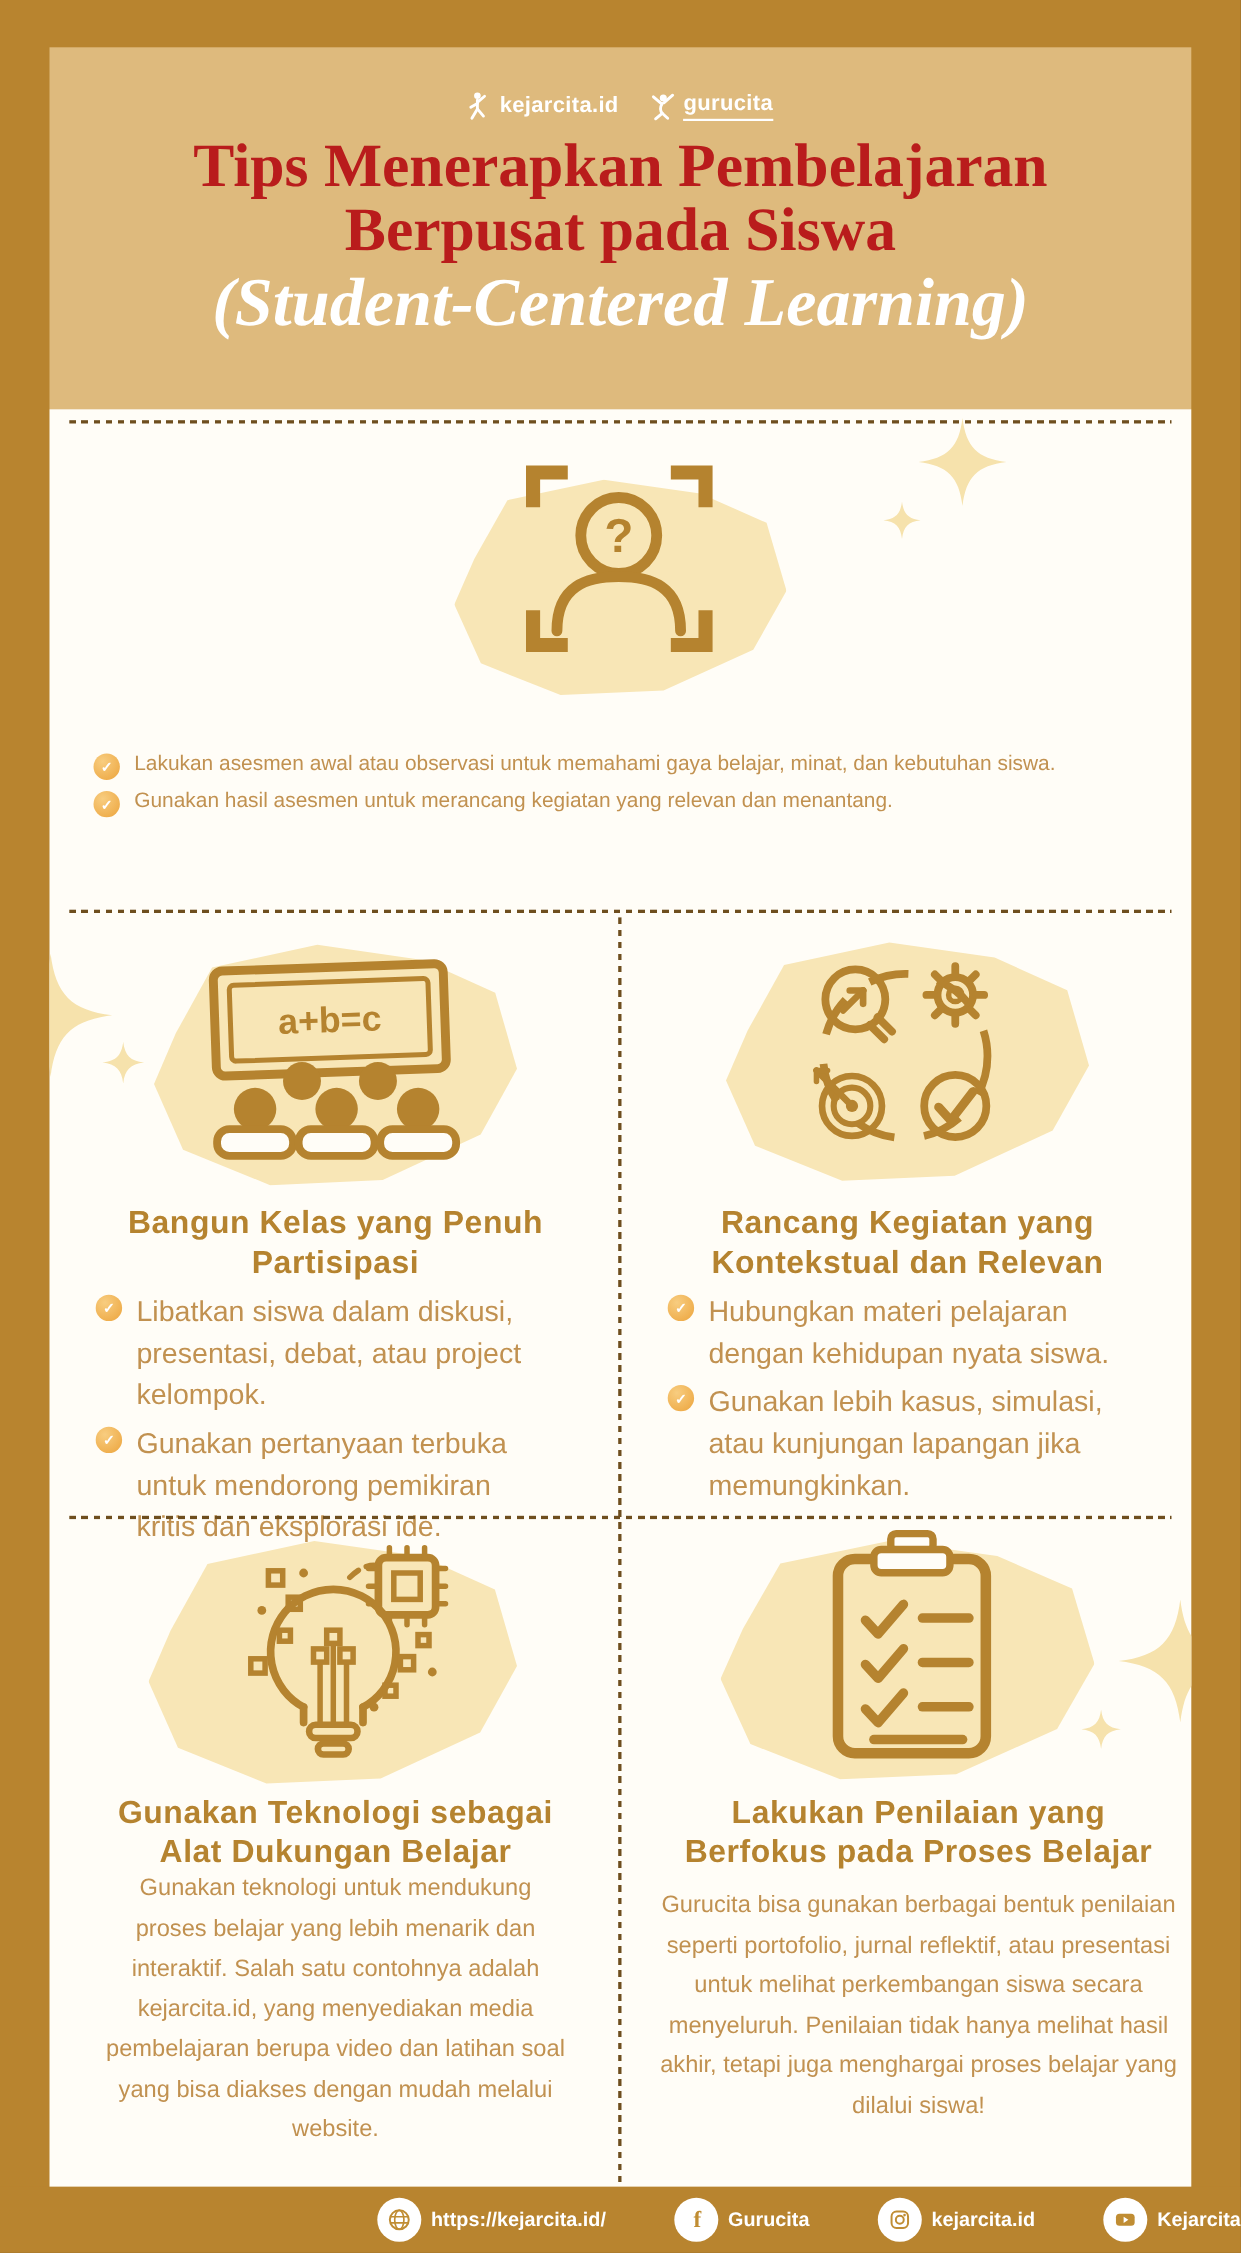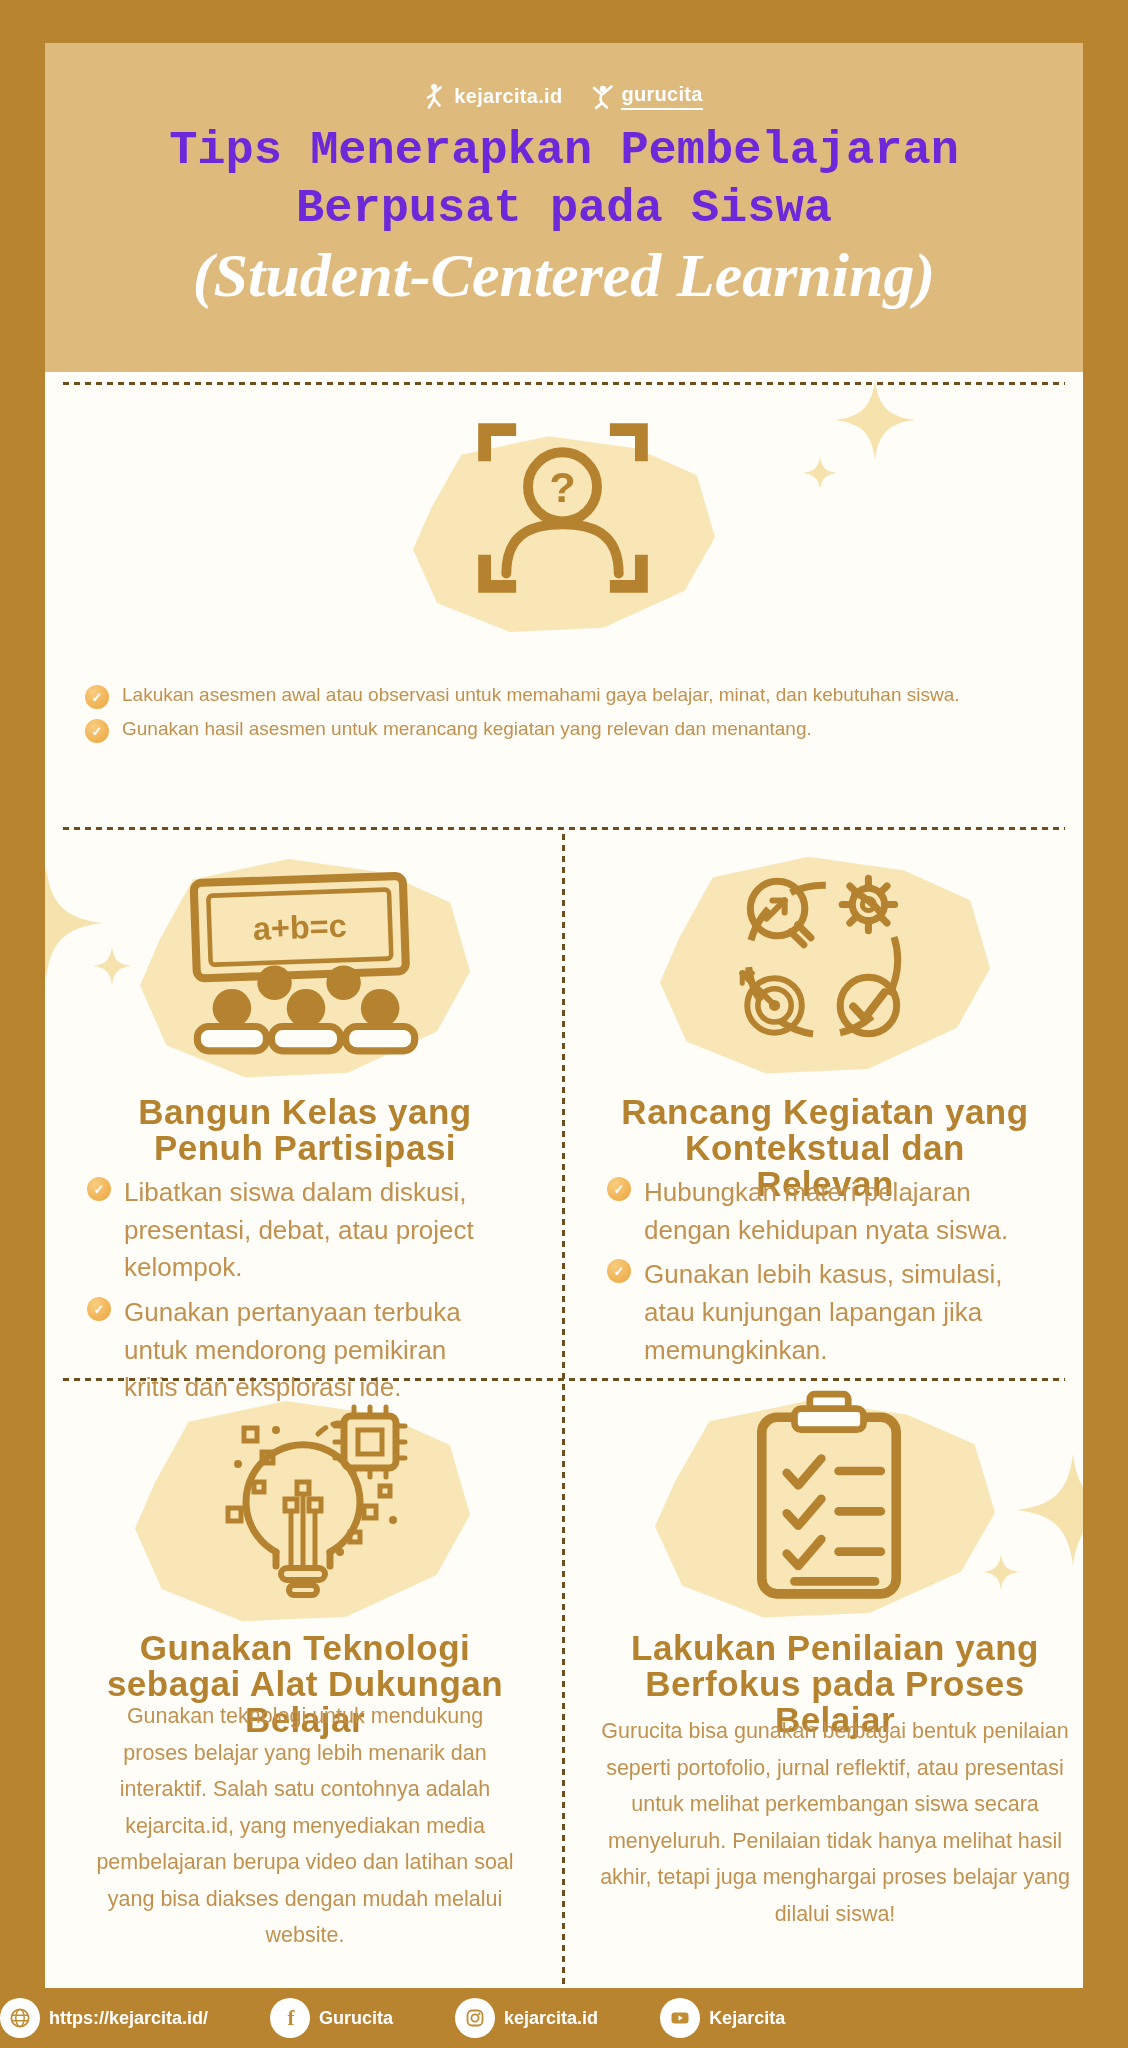--- a/index.html
+++ b/index.html
@@ -12,46 +12,46 @@
     --card:#fffdf7;
   }
   html,body{margin:0;padding:0;background:#8a6322;}
   .canvas{position:relative;width:1128px;height:2048px;background:var(--brown);overflow:hidden;
           font-family:"Liberation Sans",sans-serif;margin:0 auto;}
   
   .header{position:absolute;left:45px;top:43px;width:1038px;height:329px;background:var(--tan);text-align:center;}
   .logos{margin-top:40px;display:flex;justify-content:center;align-items:center;gap:28px;}
   .logo{display:flex;align-items:center;gap:7px;color:#fff;font-weight:bold;font-size:20px;letter-spacing:.3px;}
   .logo .uline{border-bottom:2px solid #fff;padding-bottom:2px;}
-  .title{margin-top:12px;font-family:Liberation Mono, monospace;font-weight:bold;font-size:47px;line-height:58px;color:#6d28d9;}
+  .title{margin-top:12px;font-family:Liberation Serif, serif;font-weight:bold;font-size:56px;line-height:58px;color:#b91c1c;}
   .subtitle{font-family:"Liberation Serif",serif;font-style:italic;font-weight:bold;font-size:62px;line-height:66px;color:#fff;margin-top:4px;}
   
   .card{position:absolute;left:45px;top:372px;width:1038px;height:1616px;background:var(--card);overflow:hidden;}
   .hr{position:absolute;left:18px;right:18px;height:3px;
       background:repeating-linear-gradient(90deg,var(--dash) 0 6px,transparent 6px 11px);}
   .vr{position:absolute;width:3px;left:517px;top:462px;height:1152px;
       background:repeating-linear-gradient(180deg,var(--dash) 0 6px,transparent 6px 11px);}
   .splash{position:absolute;background:var(--splash);
       clip-path:polygon(6% 38%,16% 12%,45% 3%,74% 9%,94% 22%,100% 52%,90% 78%,63% 96%,32% 98%,8% 84%,0 58%);}
   .icon{position:absolute;}
   h2{position:absolute;margin:0;color:var(--gold);font-weight:bold;text-align:center;letter-spacing:.5px;}
   .h-s1{top:256px;left:0;width:100%;font-size:32px;}
-  .h-col{font-size:35px;line-height:36px;}
+  .h-col{font-size:29px;line-height:36px;}
   .bullets{position:absolute;display:flex;flex-direction:column;gap:7px;}
   .bullet{display:flex;gap:13px;align-items:flex-start;}
   .check{flex:0 0 auto;width:24px;height:24px;border-radius:50%;margin-top:3px;
          background:radial-gradient(circle at 35% 30%,#f8cd80,#eca43c);
          display:flex;align-items:center;justify-content:center;color:#fff;font-size:13px;font-weight:bold;}
   .btext{color:var(--body);font-size:19px;line-height:1.35;}
   .col-b .btext{font-size:26px;line-height:1.45;}
   .para{position:absolute;color:var(--body);font-size:21.5px;line-height:1.7;text-align:center;}
   .star{position:absolute;}
   
   .footer{position:absolute;left:0;top:1988px;width:1128px;height:60px;background:var(--brown);
-          display:flex;align-items:center;justify-content:flex-start;gap:62px;}
+          display:flex;align-items:center;justify-content:flex-end;gap:62px;}
   .fitem{display:flex;align-items:center;gap:9px;color:#fff;font-weight:bold;font-size:18px;}
   .fcirc{width:40px;height:40px;border-radius:50%;background:#fff;display:flex;align-items:center;justify-content:center;}
   svg{display:block;}
 </style>
 </head>
 <body>
 
 <div class="canvas">
 
   <div class="header">

